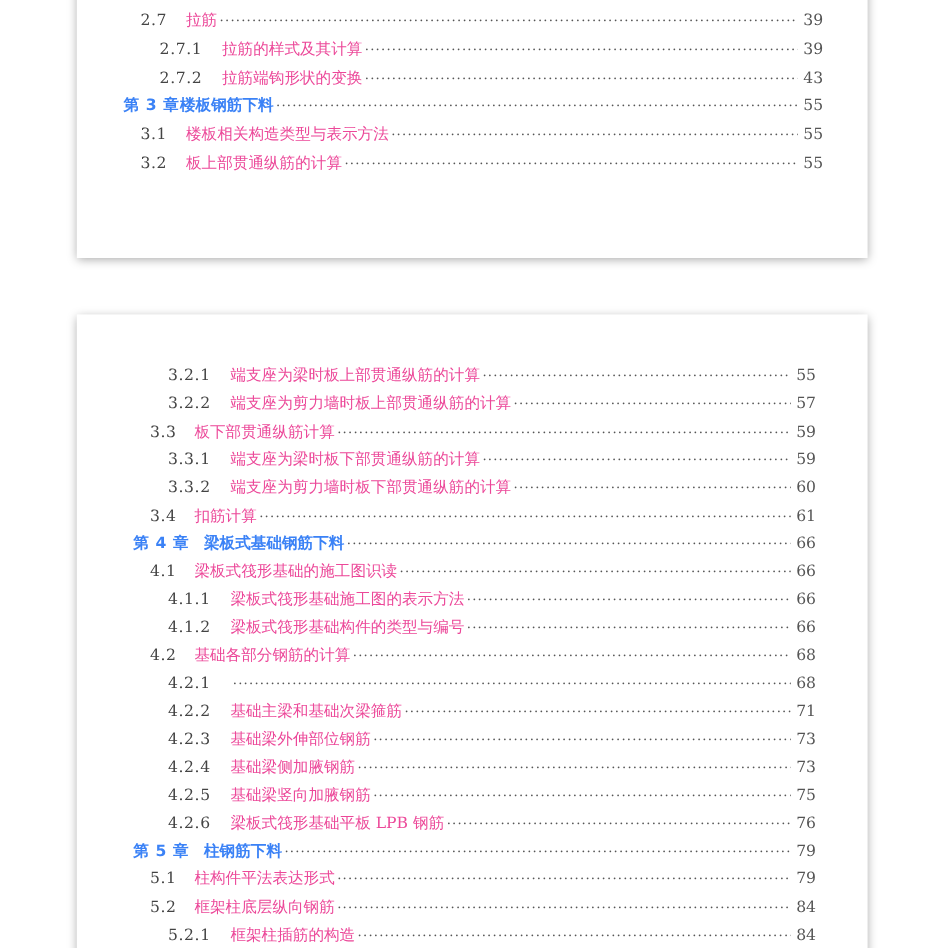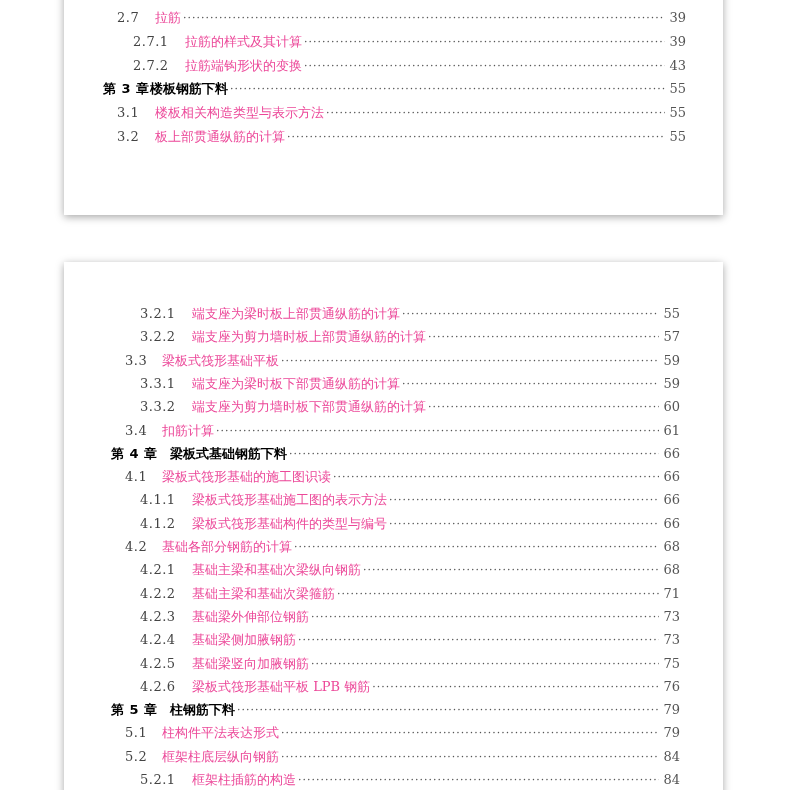--- a/index.html
+++ b/index.html
@@ -32,21 +32,21 @@
     margin:0 4px 0 2px;
     overflow:hidden;
     color:#555;
     letter-spacing:1px;
     font-size:11px;
   }
   .leader::before {
     content:"··································································································································································";
   }
   .page-no { color:#555; text-align:right; }
-  .chapter .num, .chapter .title { font-weight:bold; color:#000000; font-family:"DejaVu Sans","Liberation Sans",sans-serif; font-size:13px; }
+  .chapter .num, .chapter .title { font-weight:bold; color:#3b82f6; font-family:"DejaVu Sans","Liberation Sans",sans-serif; font-size:13px; }
 </style>
 </head>
 <body>
 
 <div class="page" id="page1">
     <div class="row section" style="left: 53px; width: 569px; top: 48px; justify-content: flex-end;">
       <span class="num" style="width: 38px;">2.7</span>
       <span class="title">拉筋</span>
       <span class="leader"></span>
       <span class="page-no">39</span>
@@ -90,21 +90,21 @@
       <span class="page-no">55</span>
     </div>
     <div class="row subsection" style="left: 76px; width: 540px; top: 65.3px;">
       <span class="num" style="width: 52px;">3.2.2</span>
       <span class="title">端支座为剪力墙时板上部贯通纵筋的计算</span>
       <span class="leader"></span>
       <span class="page-no">57</span>
     </div>
     <div class="row section" style="left: 61px; width: 555px; top: 88.6px;">
       <span class="num" style="width: 37px;">3.3</span>
-      <span class="title">梁板式筏形基础平板</span>
+      <span class="title">板下部贯通纵筋计算</span>
       <span class="leader"></span>
       <span class="page-no">59</span>
     </div>
     <div class="row subsection" style="left: 76px; width: 540px; top: 111.9px;">
       <span class="num" style="width: 52px;">3.3.1</span>
       <span class="title">端支座为梁时板下部贯通纵筋的计算</span>
       <span class="leader"></span>
       <span class="page-no">59</span>
     </div>
     <div class="row subsection" style="left: 76px; width: 540px; top: 135.2px;">
@@ -144,21 +144,20 @@
       <span class="page-no">66</span>
     </div>
     <div class="row section" style="left: 61px; width: 555px; top: 275px;">
       <span class="num" style="width: 37px;">4.2</span>
       <span class="title">基础各部分钢筋的计算</span>
       <span class="leader"></span>
       <span class="page-no">68</span>
     </div>
     <div class="row subsection" style="left: 76px; width: 540px; top: 298.3px;">
       <span class="num" style="width: 52px;">4.2.1</span>
-      <span class="title">基础主梁和基础次梁纵向钢筋</span>
       <span class="leader"></span>
       <span class="page-no">68</span>
     </div>
     <div class="row subsection" style="left: 76px; width: 540px; top: 321.6px;">
       <span class="num" style="width: 52px;">4.2.2</span>
       <span class="title">基础主梁和基础次梁箍筋</span>
       <span class="leader"></span>
       <span class="page-no">71</span>
     </div>
     <div class="row subsection" style="left: 76px; width: 540px; top: 344.9px;">

